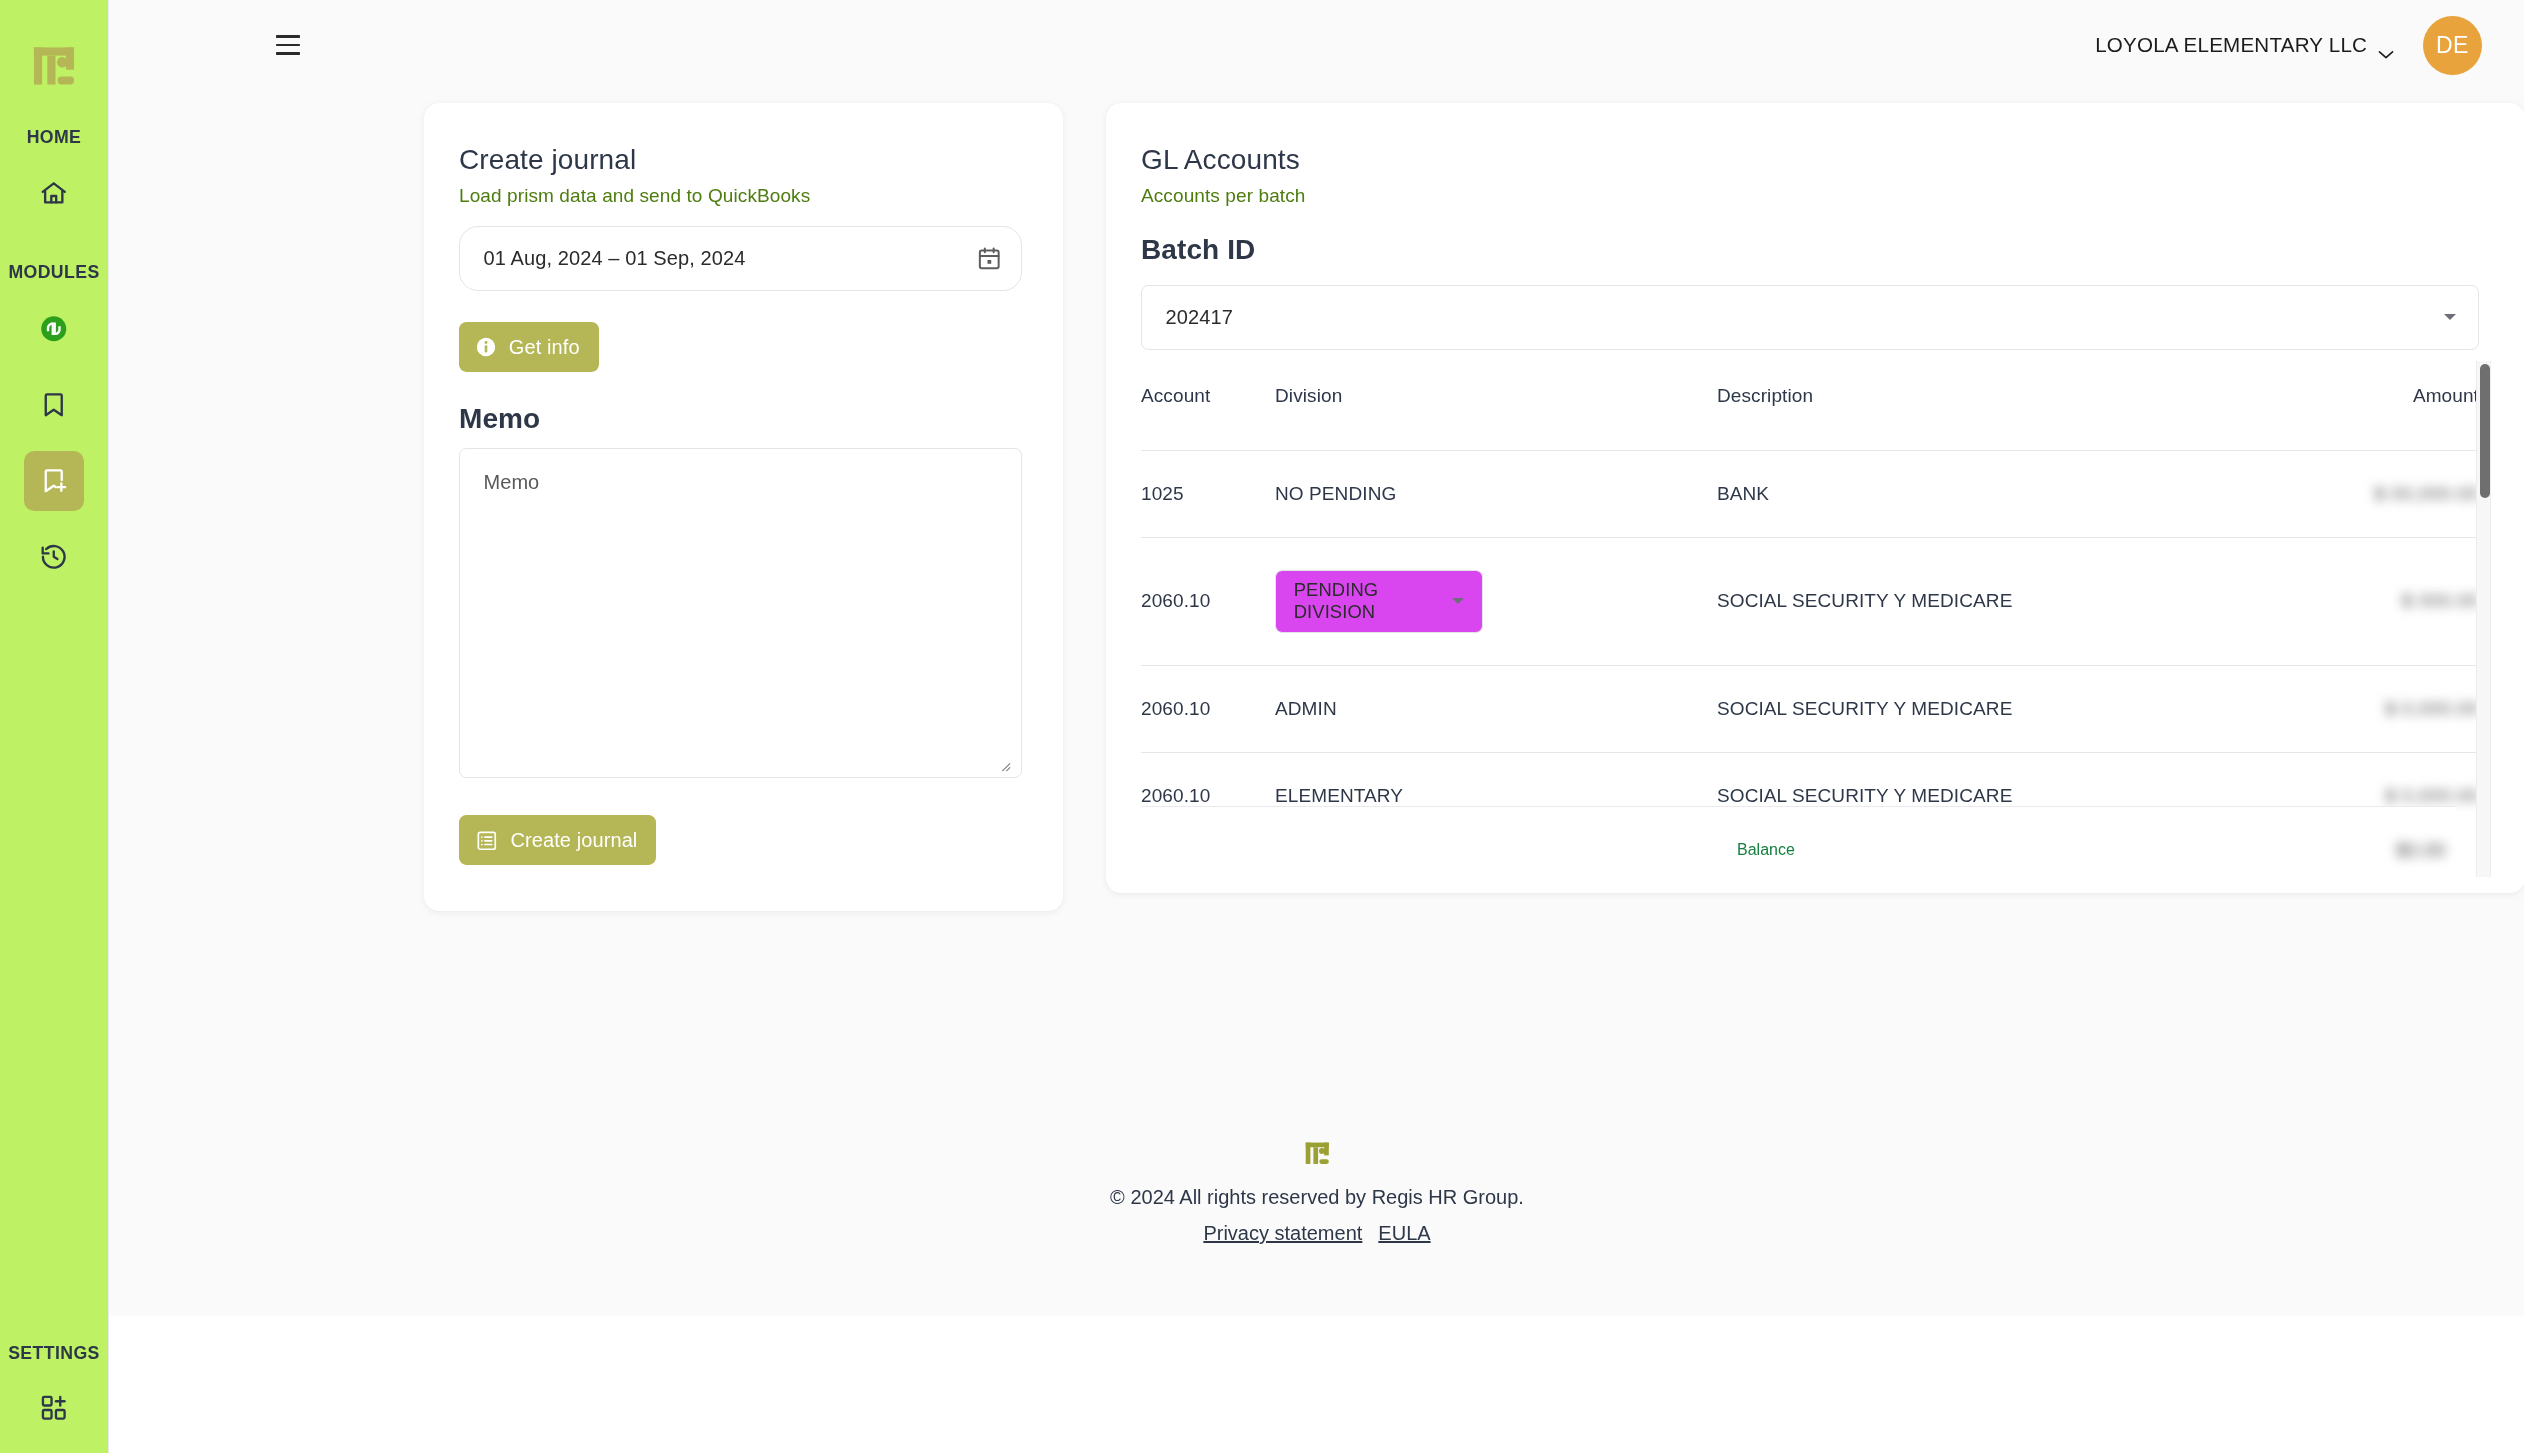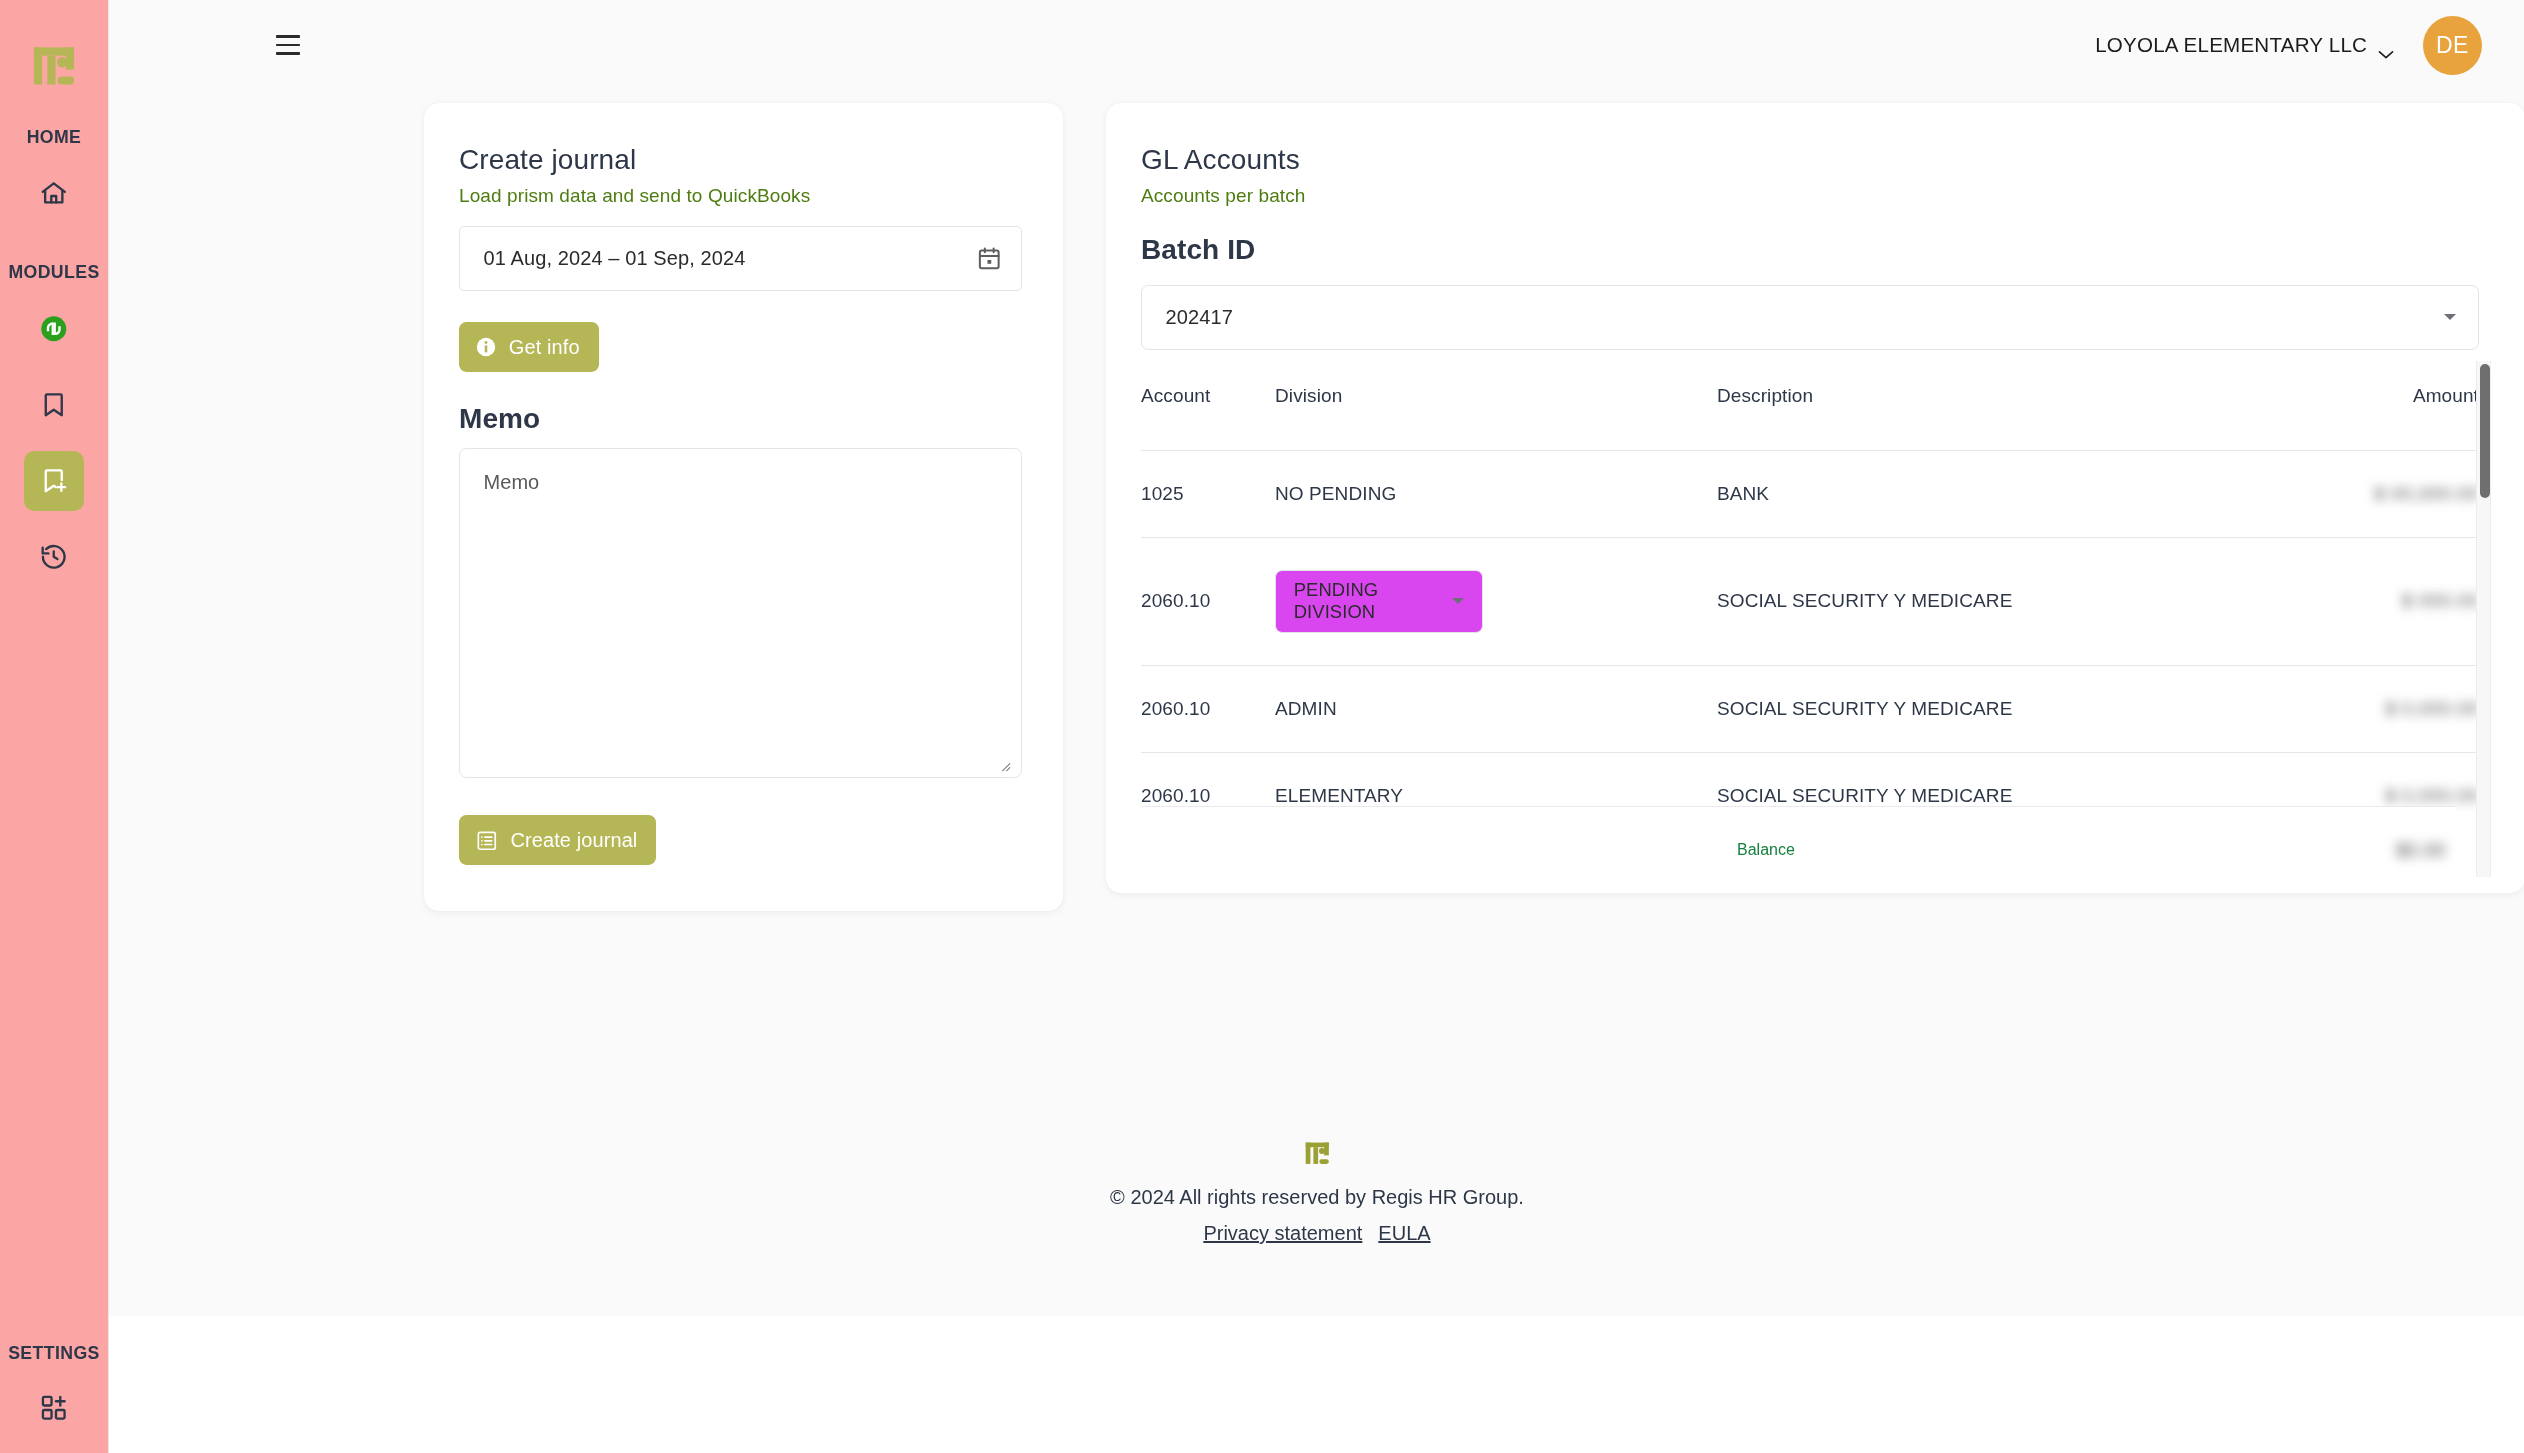--- a/index.html
+++ b/index.html
@@ -21,21 +21,21 @@
   #app {
     display: flex;
     width: 2525px;
     height: 1454px;
   }
 
   .sidebar {
     width: 109px;
     min-width: 109px;
     height: 1454px;
-    background: #fca5a5;
+    background: #bef264;
     border-right: 0.7px solid #e9e9ec;
     display: flex;
     flex-direction: column;
     align-items: center;
     position: relative;
   }
 
   .brand-logo {
     margin-top: 43px;
     width: 46px;
@@ -187,21 +187,21 @@
     color: #4d7c0f;
     margin-top: 8.8px;
     letter-spacing: 0.1px;
   }
 
   
   .field-box {
     margin-top: 19px;
     height: 65px;
     border: 0.7px solid #e3e4ea;
-    border-radius: 5px;
+    border-radius: 19px;
     display: flex;
     align-items: center;
     padding: 0 19px 0 23.6px;
     background: #fff;
     cursor: pointer;
   }
   .field-value {
     flex: 1;
     font-size: 20px;
     color: #2b2b2b;

